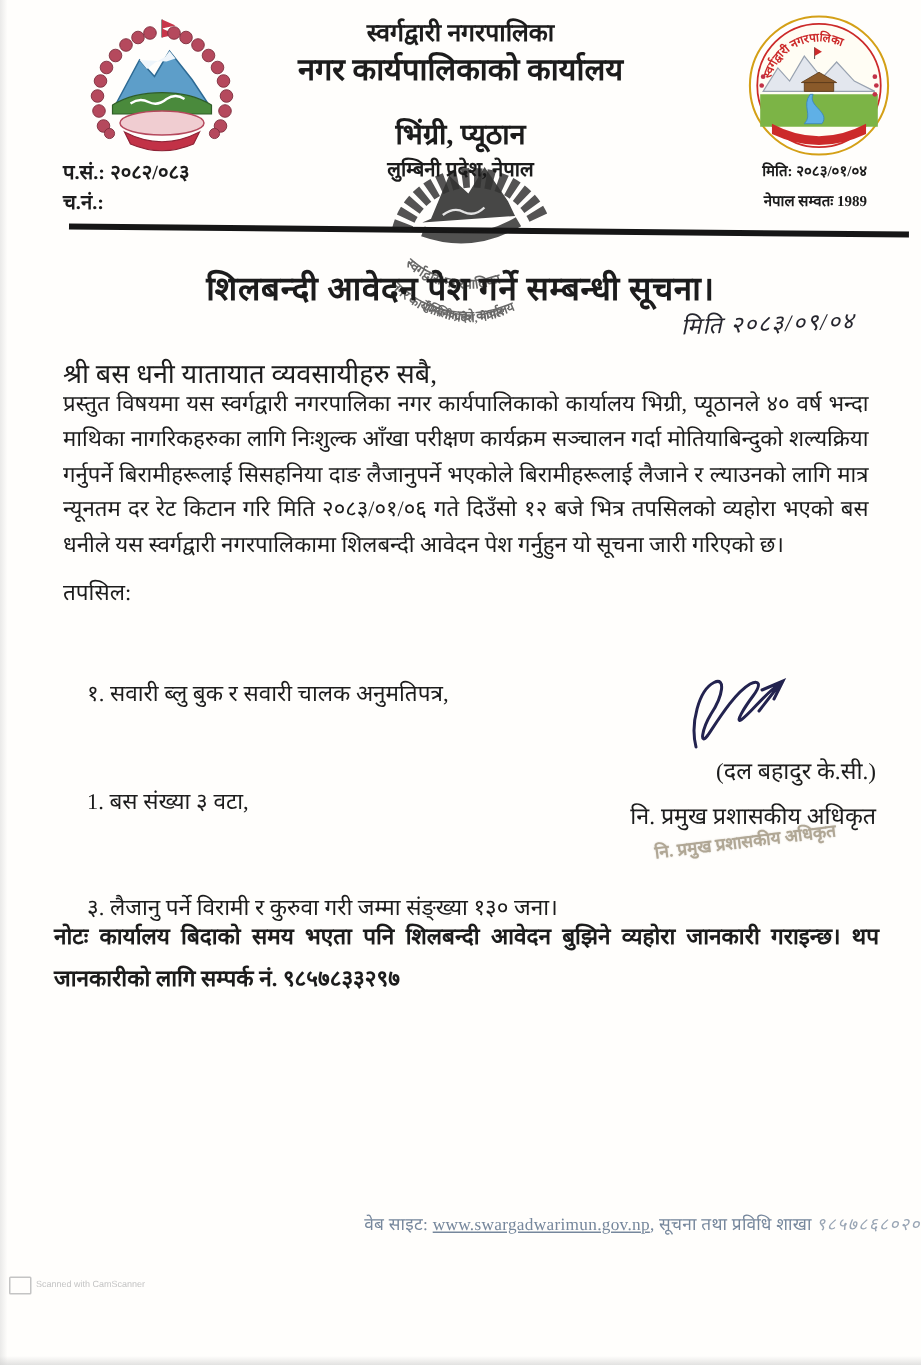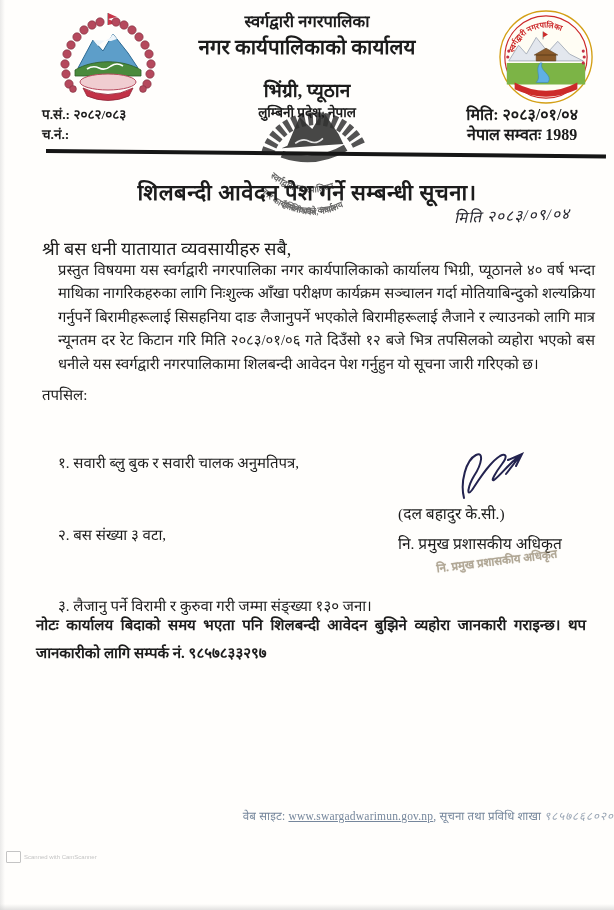--- a/index.html
+++ b/index.html
@@ -21,47 +21,47 @@
   .logo-left{position:absolute;left:52px;top:12px;width:112px;height:96px;}
   .logo-right{position:absolute;left:496px;top:8px;width:100px;height:98px;}
   .head-center{position:absolute;left:120px;width:374px;top:13px;text-align:center;line-height:1.15;}
   .head-org{font-size:16.5px;font-weight:bold;margin:0;}
   .head-office{font-size:20.5px;font-weight:bold;margin:4px 0 0 0;}
   .head-addr1{font-size:19px;font-weight:bold;margin:20px 0 0 0;}
   .head-addr2{font-size:13.5px;font-weight:bold;margin:4px 0 0 0;}
 
   
   .ref-left{position:absolute;left:42px;top:105px;font-size:13.5px;font-weight:bold;line-height:20px;}
-  .ref-right{position:absolute;right:36px;top:105px;font-size:16px;font-weight:bold;line-height:20px;text-align:center;}
+  .ref-right{position:absolute;right:36px;top:105px;font-size:10px;font-weight:bold;line-height:20px;text-align:right;}
 
   .rule{position:absolute;left:46px;top:149px;width:560px;height:3.5px;background:#161616;
     transform:rotate(0.55deg);transform-origin:left center;}
 
   
   .stamp{position:absolute;left:230px;top:86px;width:168px;height:136px;
     transform:rotate(-4deg);opacity:.88;pointer-events:none;}
 
   .subject{position:absolute;left:0;right:0;top:176px;text-align:center;
     font-size:22px;font-weight:bold;letter-spacing:.5px;}
 
   .hand-date{position:absolute;right:44px;top:204px;font-size:15.5px;font-style:italic;
     transform:rotate(-2deg);color:#26262e;letter-spacing:1px;}
 
   .salutation{position:absolute;left:42px;top:236px;font-size:18px;}
 
   .body-para{position:absolute;left:42px;top:259px;width:537px;font-size:14.8px;
-    line-height:1.58;text-align:justify;margin-left:16px;}
+    line-height:1.58;text-align:justify;}
 
   .tapasil{position:absolute;left:42px;top:384px;font-size:15px;}
 
   .list{position:absolute;left:58px;top:406px;font-size:15px;line-height:27.5px;}
   .list div{white-space:nowrap;margin-top:44px;}
 
   
-  .sig-block{position:absolute;left:398px;top:448px;width:186px;text-align:left;}
+  .sig-block{position:absolute;left:398px;top:448px;width:186px;text-align:right;}
   .sig-scribble{display:block;margin:0 auto;}
   .sig-name{font-size:15.5px;margin-top:-4px;}
   .sig-title{font-size:15.5px;margin-top:8px;}
   .sig-stamp2{position:absolute;left:436px;top:553px;font-size:11.5px;font-weight:bold;
     color:#7d6e52;opacity:.6;transform:rotate(-7deg);white-space:nowrap;
     text-shadow:0 0 1px rgba(125,110,82,.5);}
 
   .note{position:absolute;left:36px;top:578px;width:550px;font-size:15px;font-weight:bold;
     line-height:1.85;text-align:justify;margin-top:34px;}
 
@@ -190,21 +190,21 @@
   <div class="hand-date">मिति २०८३/०९/०४</div>
 
   <div class="salutation">श्री बस धनी यातायात व्यवसायीहरु सबै,</div>
 
   <div class="body-para">प्रस्तुत विषयमा यस स्वर्गद्वारी नगरपालिका नगर कार्यपालिकाको कार्यालय भिग्री, प्यूठानले ४० वर्ष भन्दा माथिका नागरिकहरुका लागि निःशुल्क आँखा परीक्षण कार्यक्रम सञ्चालन गर्दा मोतियाबिन्दुको शल्यक्रिया गर्नुपर्ने बिरामीहरूलाई सिसहनिया दाङ लैजानुपर्ने भएकोले बिरामीहरूलाई लैजाने र ल्याउनको लागि मात्र न्यूनतम दर रेट किटान गरि मिति २०८३/०१/०६ गते दिउँसो १२ बजे भित्र तपसिलको व्यहोरा भएको बस धनीले यस स्वर्गद्वारी नगरपालिकामा शिलबन्दी आवेदन पेश गर्नुहुन यो सूचना जारी गरिएको छ।</div>
 
   <div class="tapasil">तपसिल:</div>
 
   <div class="list">
     <div>१. सवारी ब्लु बुक र सवारी चालक अनुमतिपत्र,</div>
-    <div>२. बस संख्या ३ वटा,</div>
+    <div>1. बस संख्या ३ वटा,</div>
     <div>३. लैजानु पर्ने विरामी र कुरुवा गरी जम्मा संङ्ख्या १३० जना।</div>
   </div>
 
   <div class="sig-block">
     <svg class="sig-scribble" width="90" height="58" viewBox="0 0 90 58">
       <path d="M18 50 C14 34 20 12 30 7 C38 3 36 16 28 28 C22 38 20 50 26 42 C34 30 44 14 54 8 C60 5 62 8 56 16 C50 24 44 34 48 32 C54 28 66 12 74 8 L60 26 M62 12 l14 -6 -6 12" fill="none" stroke="#23234f" stroke-width="2" stroke-linecap="round"></path>
     </svg>
     <div class="sig-name">(दल बहादुर के.सी.)</div>
     <div class="sig-title">नि. प्रमुख प्रशासकीय अधिकृत</div>
   </div>

